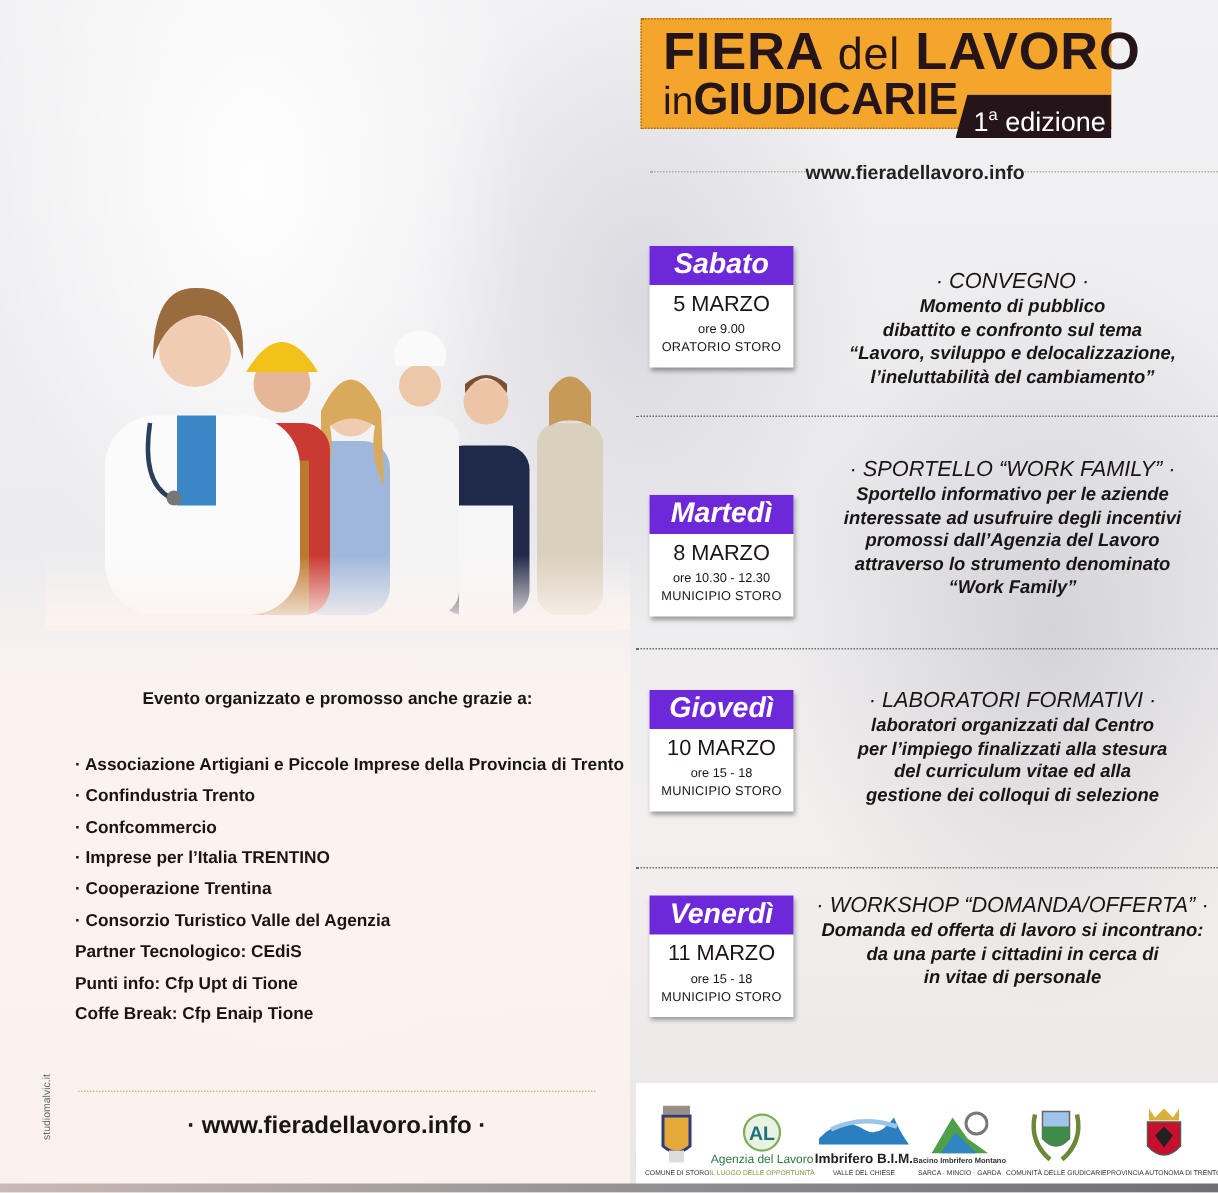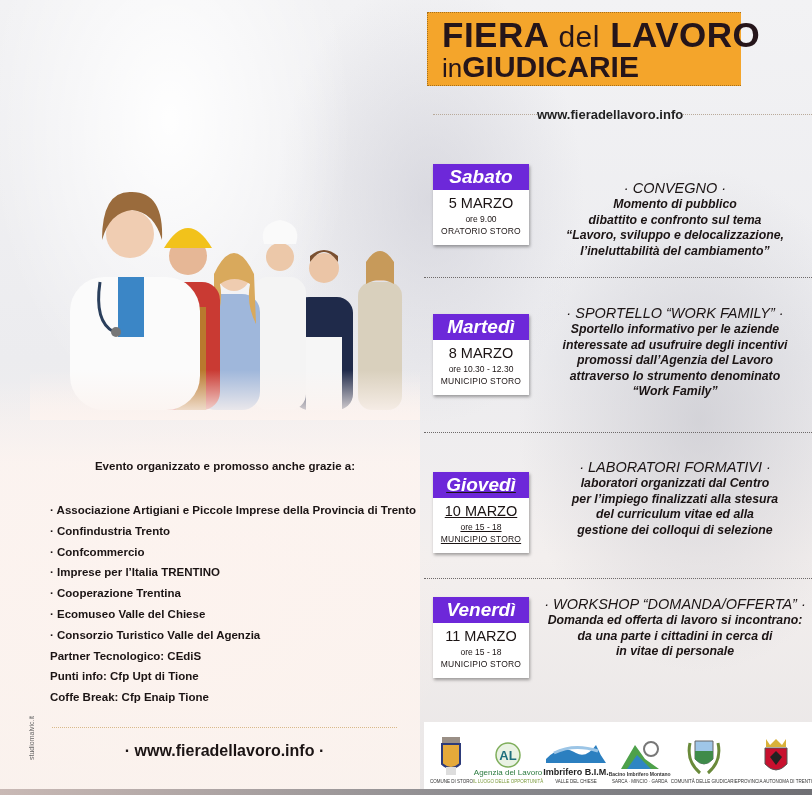--- a/index.html
+++ b/index.html
@@ -133,20 +133,24 @@
 
 <div class="banner">
   <div class="l1">
     <span>FIERA</span>
     <span class="light">del</span>
     <span>LAVORO</span>
   </div>
   <div class="l2">
     <span class="light">in</span><span>GIUDICARIE</span>
   </div>
+  <div class="edition">
+    <span>1</span><sup>a</sup>
+    <span>edizione</span>
+  </div>
 </div>
 
 <div class="site-top">
   <div class="dots short"></div>
   <span class="url">www.fieradellavoro.info</span>
   <div class="dots"></div>
 </div>
 
 <div class="people">
   <svg width="370" height="228" viewBox="0 0 370 228">
@@ -183,21 +187,20 @@
 </div>
 <div class="fade"></div>
 
 <div class="sponsor-title">Evento organizzato e promosso anche grazie a:</div>
 <ul class="sponsor-list">
   <li>· Associazione Artigiani e Piccole Imprese della Provincia di Trento</li>
   <li>· Confindustria Trento</li>
   <li>· Confcommercio</li>
   <li>· Imprese per l’Italia TRENTINO</li>
   <li>· Cooperazione Trentina</li>
-  <li>· Ecomuseo Valle del Chiese</li>
   <li>· Consorzio Turistico Valle del Agenzia</li>
   <li>Partner Tecnologico: CEdiS</li>
   <li>Punti info: Cfp Upt di Tione</li>
   <li>Coffe Break: Cfp Enaip Tione</li>
 </ul>
 
 <div class="footer-dots"></div>
 <div class="footer-url">· www.fieradellavoro.info ·</div>
 <div class="credit">studiomalvic.it</div>
 
@@ -214,41 +217,41 @@
       <div>Momento di pubblico</div>
       <div>dibattito e confronto sul tema</div>
       <div>“Lavoro, sviluppo e delocalizzazione,</div>
       <div>l’ineluttabilità del cambiamento”</div>
     </div>
   </div>
 </div>
 <div class="ev-divider" style="top:277px;"></div>
 
 <div class="event" style="top:314px;">
-  <div class="date-card" style="top:0;">
+  <div class="date-card" style="top:16px;">
     <div class="day">Martedì</div>
     <div class="date">8 MARZO</div>
     <div class="time">ore 10.30 - 12.30</div>
     <div class="place">MUNICIPIO  STORO</div>
   </div>
   <div class="ev-text" style="top:-10px;">
     <div class="title">· SPORTELLO “WORK FAMILY” ·</div>
     <div class="desc">
       <div>Sportello informativo per le aziende</div>
       <div>interessate ad usufruire degli incentivi</div>
       <div>promossi dall’Agenzia del Lavoro</div>
       <div>attraverso lo strumento denominato</div>
       <div>“Work Family”</div>
     </div>
   </div>
 </div>
 <div class="ev-divider" style="top:432px;"></div>
 
 <div class="event" style="top:460px;">
-  <div class="date-card" style="top:12px;text-decoration:underline;">
+  <div class="date-card" style="top:0;">
     <div class="day">Giovedì</div>
     <div class="date">10 MARZO</div>
     <div class="time">ore 15 - 18</div>
     <div class="place">MUNICIPIO  STORO</div>
   </div>
   <div class="ev-text" style="top:-2px;">
     <div class="title">· LABORATORI FORMATIVI ·</div>
     <div class="desc">
       <div>laboratori organizzati dal Centro</div>
       <div>per l’impiego finalizzati alla stesura</div>

